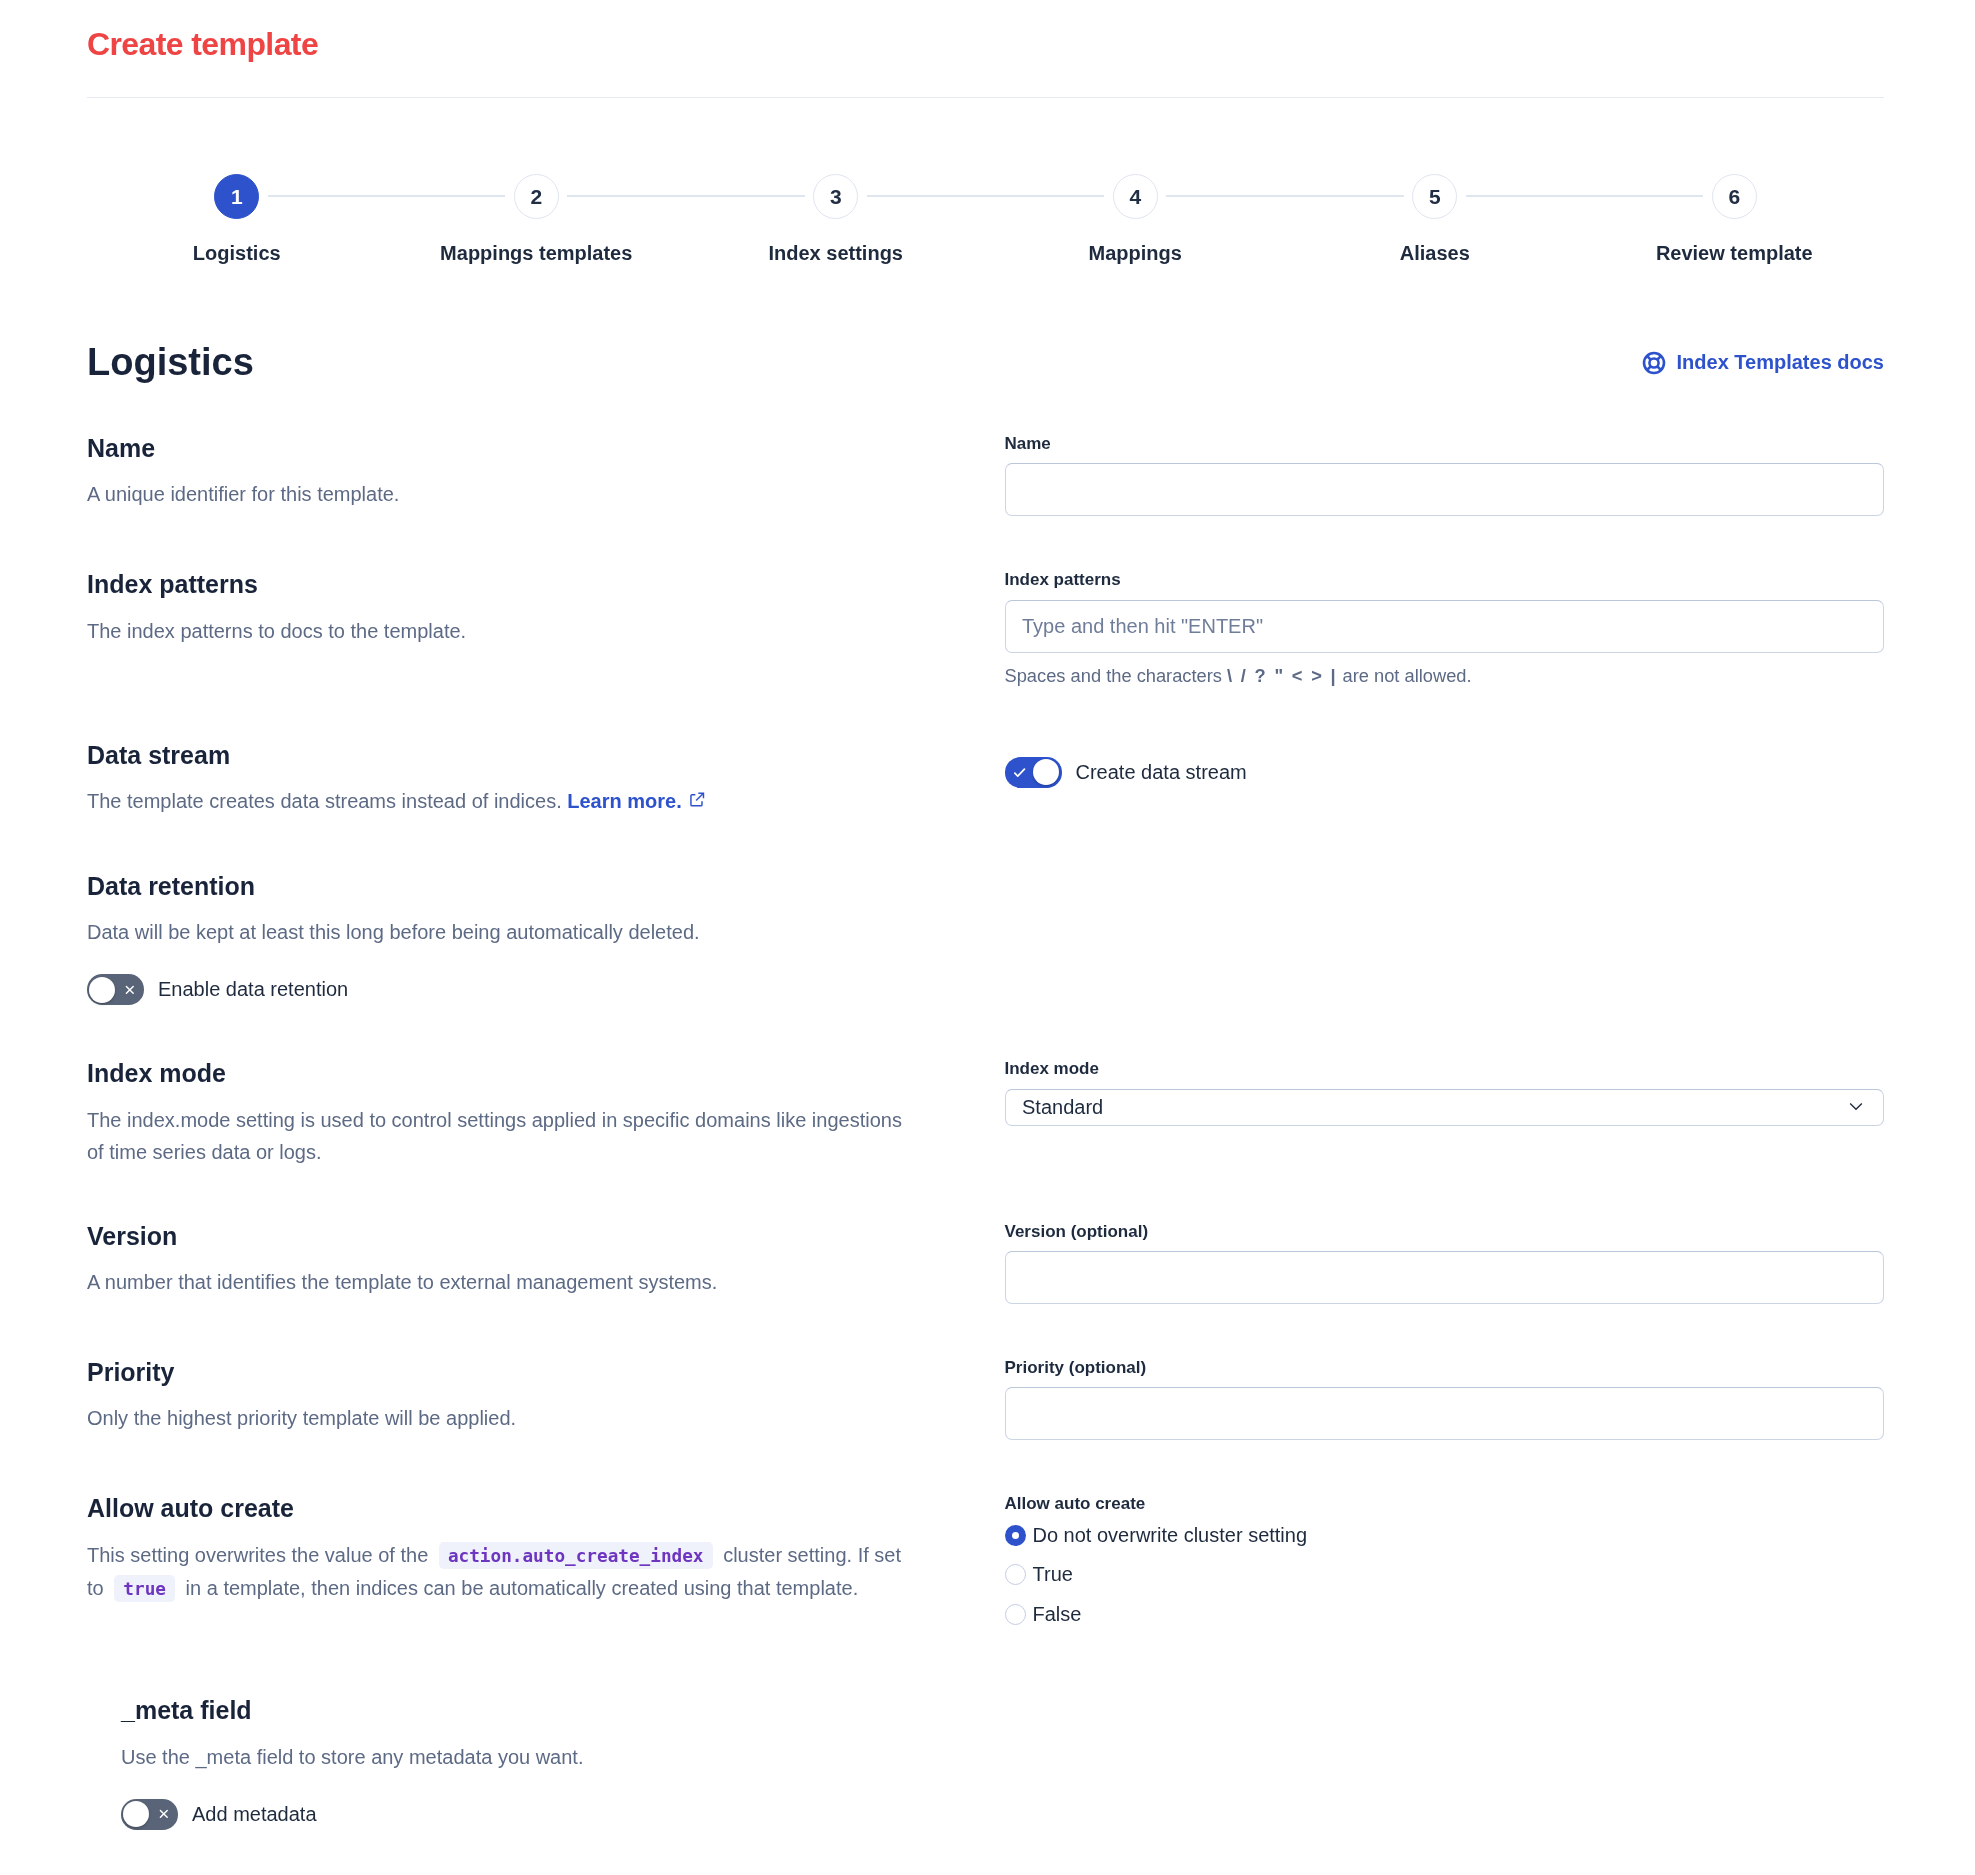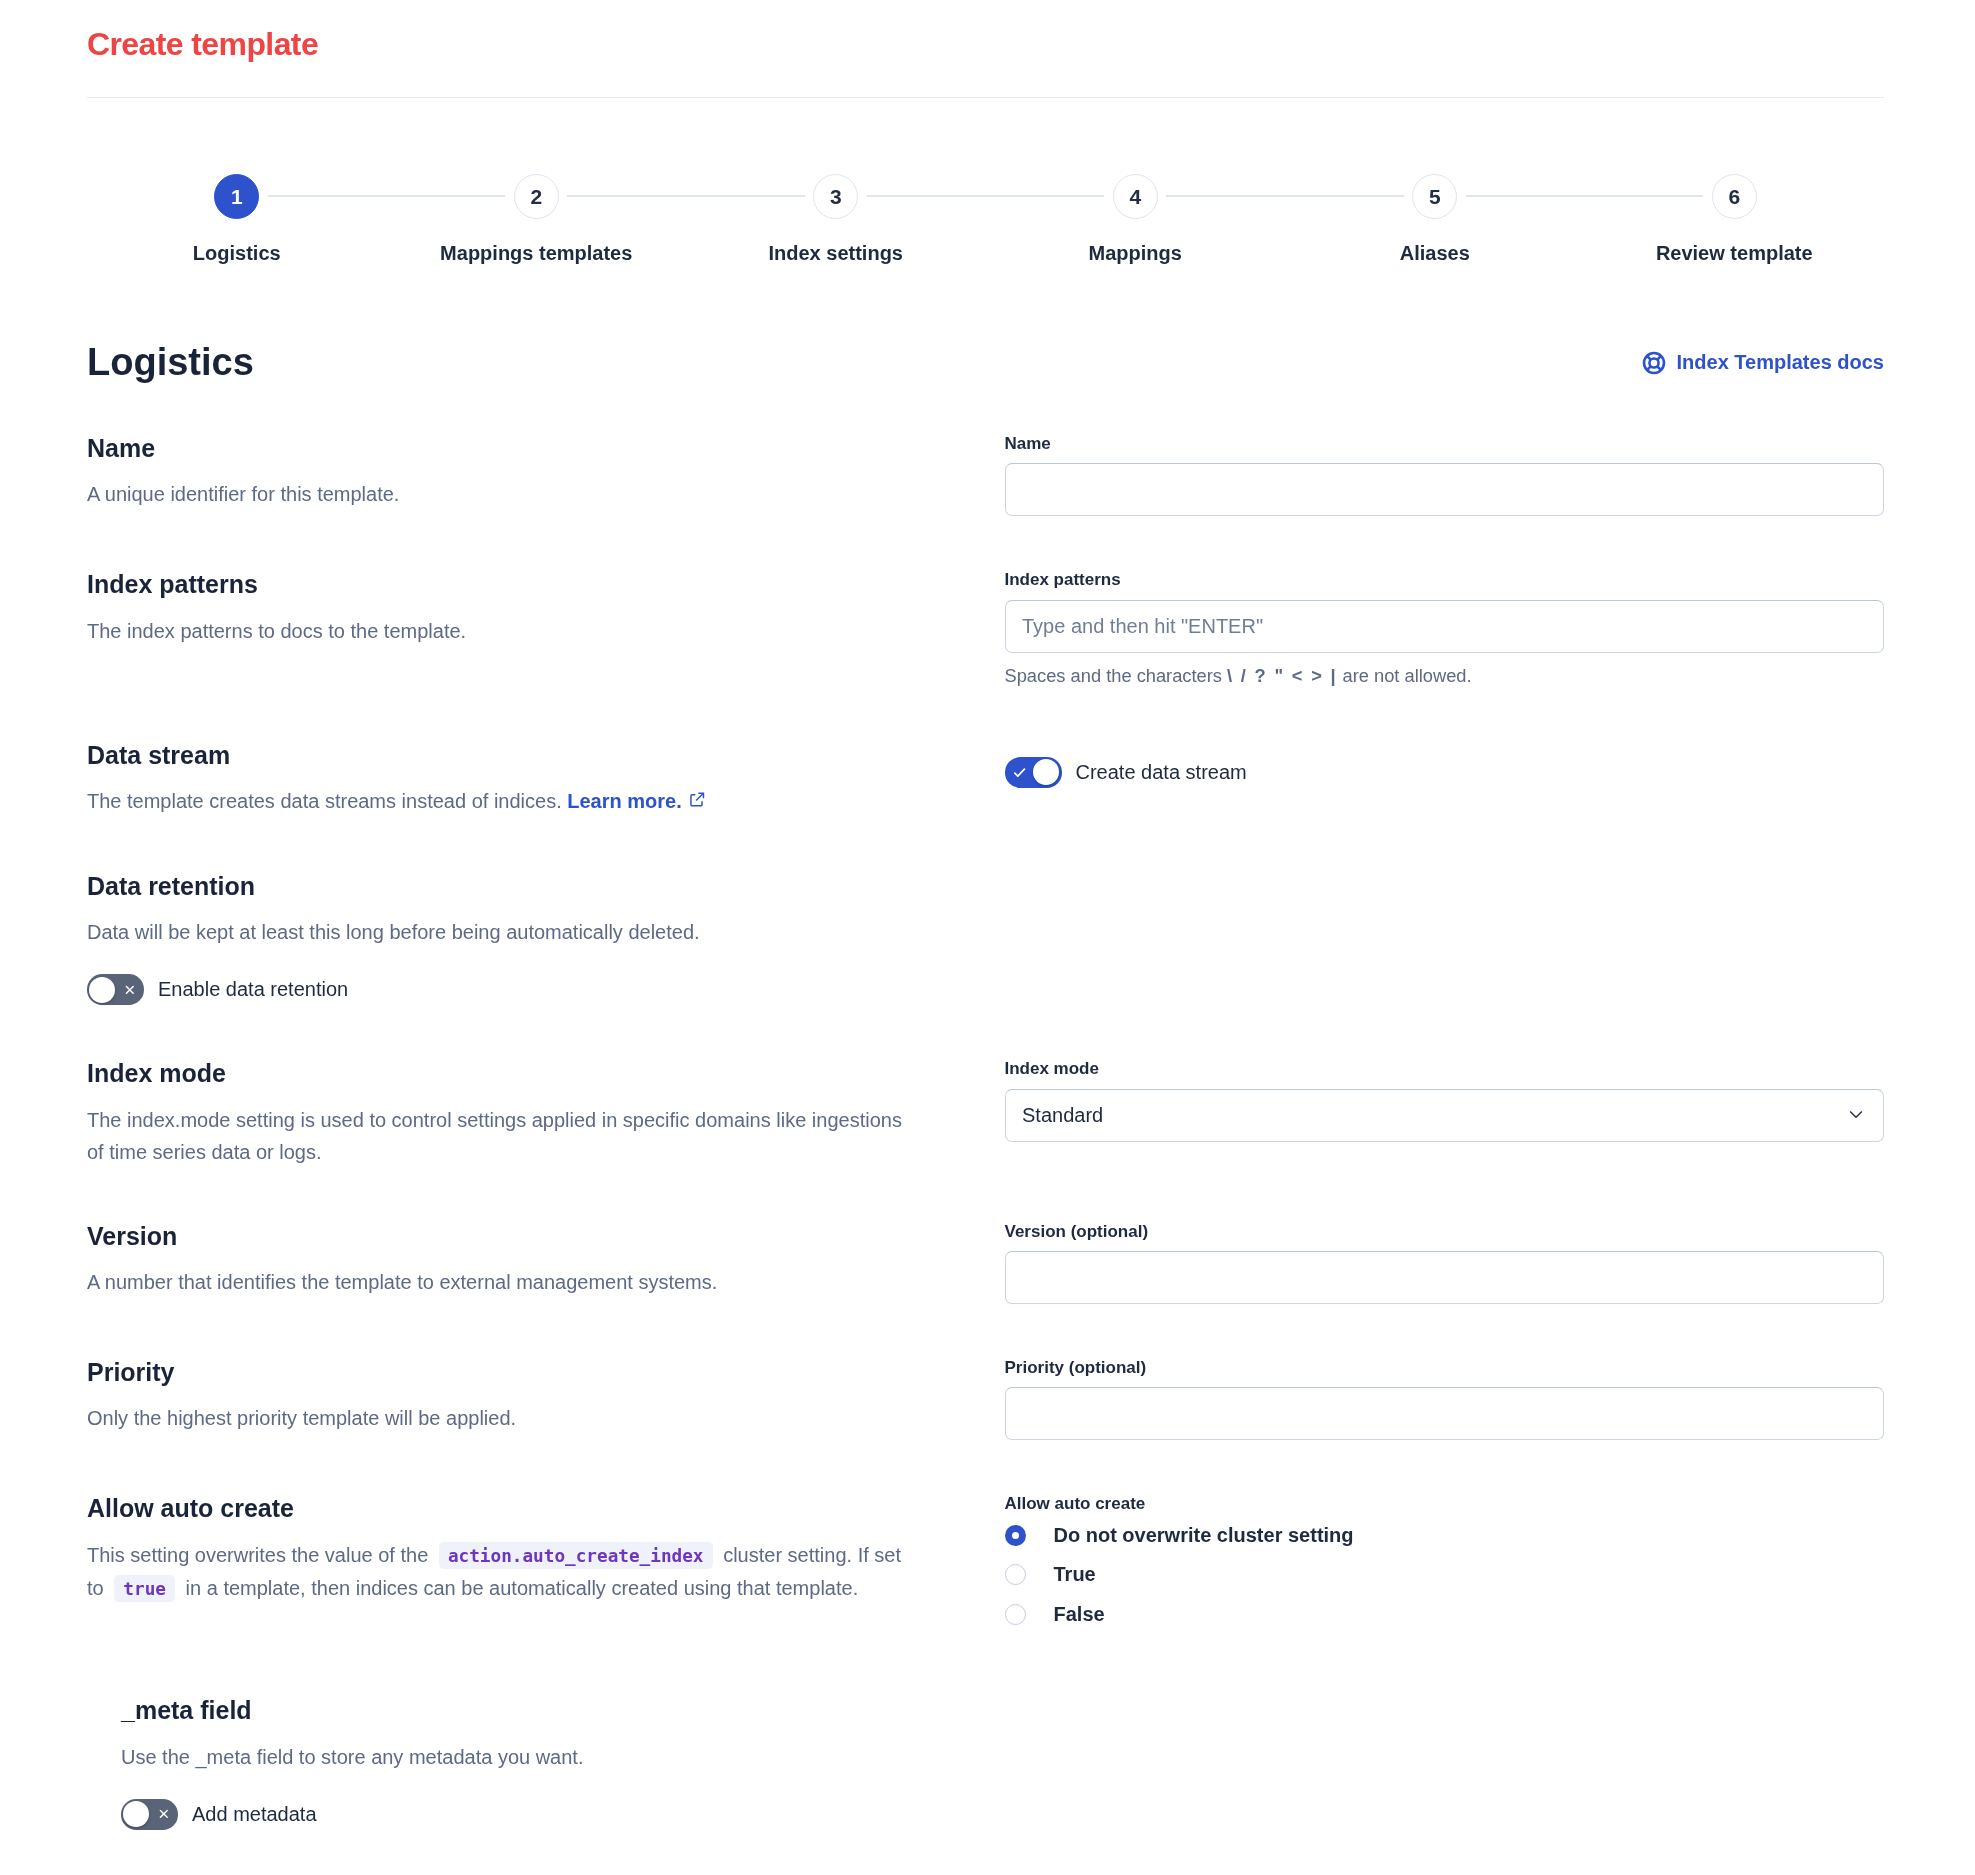--- a/index.html
+++ b/index.html
@@ -52,21 +52,21 @@
 
   .text-input {
     width: 100%; height: 53px; border: 1.2px solid #ccd5e4; border-top-color: #bac6d9;
     border-radius: 7px; background: #fff; font-size: 20px; padding: 0 16.5px;
     color: #1e2a3e; font-family: inherit; outline: none;
   }
   .text-input::placeholder { color: #6f7d99; opacity: 1; }
 
   .select-wrap { position: relative; }
   .select-control {
-    width: 100%; height: 53px; border: 1.2px solid #ccd5e4; border-top-color: #bac6d9;
+    width: 100%; height: 37px; border: 1.2px solid #ccd5e4; border-top-color: #bac6d9;
     border-radius: 7px; background: #fff; font-size: 20px; padding: 0 53px 0 16.5px;
     color: #1e2a3e; display: flex; align-items: center; cursor: pointer;
   }
   .chevron-down { position: absolute; right: 17.7px; top: 50%; transform: translateY(-50%); }
 
   .helper { margin-top: 11.8px; font-size: 18.3px; color: #5d6a85; }
   .helper .chars { font-weight: 700; letter-spacing: 1.8px; }
 
   
   .toggle-row { display: flex; align-items: center; gap: 14px; }
@@ -75,21 +75,21 @@
   .toggle.off { background: #596478; }
   .knob { position: absolute; top: 2.4px; width: 26px; height: 26px; border-radius: 50%; background: #fff; box-shadow: 0 1.2px 2.9px rgba(0,0,0,0.25); }
   .toggle.on .knob { right: 2.4px; }
   .toggle.off .knob { left: 2.4px; }
   .toggle .glyph-check { position: absolute; left: 7px; top: 7.7px; }
   .toggle .glyph-cross { position: absolute; right: 7.7px; top: 8.3px; }
   .toggle-label { font-size: 20px; color: #1e2a3e; text-align: right; }
 
   
   .radio-group { margin-top: 4.7px; }
-  .radio-option { display: flex; align-items: center; gap: 28px; margin-bottom: 16.5px; cursor: pointer; font-weight: bold; }
+  .radio-option { display: flex; align-items: center; gap: 7px; margin-bottom: 16.5px; cursor: pointer; }
   .radio-dot { width: 21px; height: 21px; border-radius: 50%; background: #fff; border: 1.2px solid #c3cddf; flex: none; }
   .radio-option.checked .radio-dot { border: 7px solid #2d52cc; }
   .radio-label { font-size: 20px; color: #1e2a3e; }
 
   
   .code-chip {
     font-family: "DejaVu Sans Mono", "Liberation Mono", monospace;
     font-size: 17.7px; font-weight: 700; color: #6d35c0; background: #eff2fa;
     border-radius: 4.7px; padding: 3.5px 9.4px; margin: 0 4.7px; white-space: nowrap;
   }

